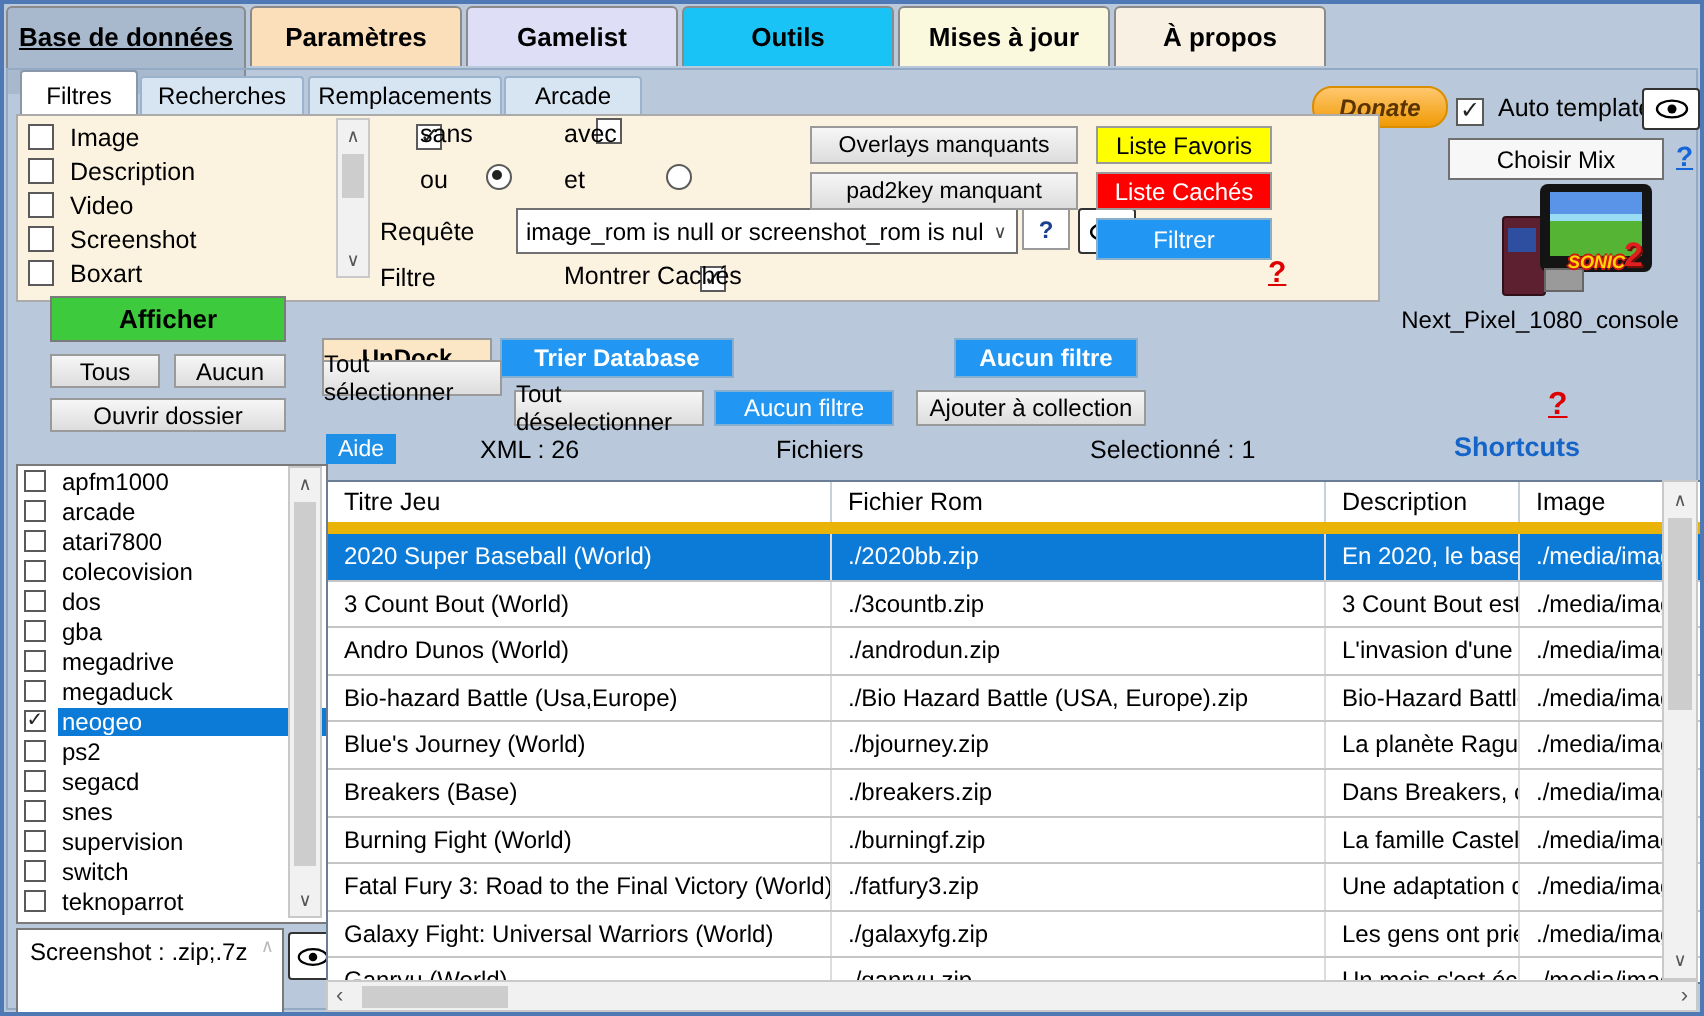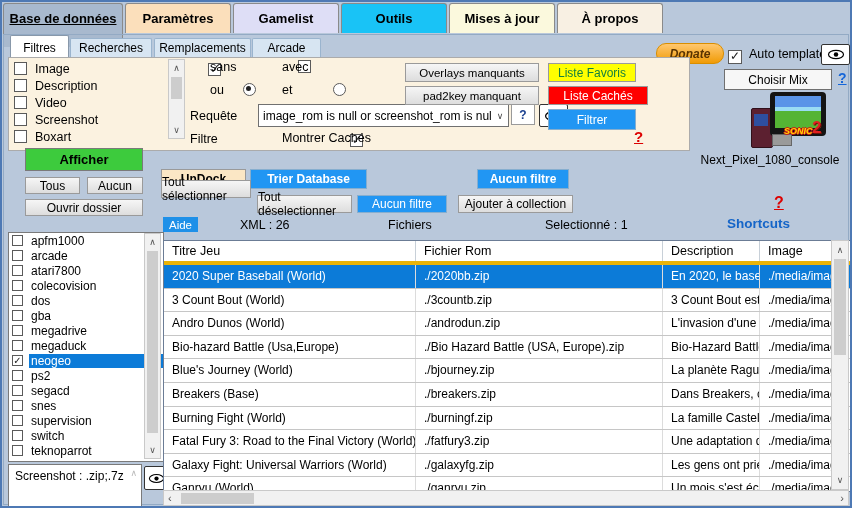--- a/index.html
+++ b/index.html
@@ -36,21 +36,21 @@
   .sb .thumb{position:absolute;background:#CDCDCD;}
   
   .listbox{position:absolute;background:#fff;border:1px solid #7a7a7a;overflow:hidden;}
   .sys-row{height:15px;display:flex;align-items:center;padding-left:3px;font-size:12px;white-space:nowrap;}
   .sys-label{margin-left:6px;padding:0 2px;}
   .sys-label.sel{background:#0C7BD8;color:#fff;flex:1;}
   .field-row{height:17px;display:flex;align-items:center;font-size:12.5px;}
   .field-row .cb{margin-right:8px;}
   
   .table{position:absolute;left:161px;top:238px;width:686px;height:250px;background:#fff;border:1px solid #6B7C95;overflow:hidden;}
-  .thead{display:grid;grid-template-columns:252px 247px 97px 72px;height:20px;border-bottom:4px solid #eab308;}
+  .thead{display:grid;grid-template-columns:252px 247px 97px 72px;height:20px;border-bottom:6px solid #eab308;}
   .thead .hcell{font-size:12.5px;line-height:20px;padding-left:8px;border-right:1px solid #C8D0D8;overflow:hidden;white-space:nowrap;}
   .trow{display:grid;grid-template-columns:252px 247px 97px 72px;height:22.6px;border-bottom:1px solid #C6C6C6;}
   .trow .tcell{font-size:12px;line-height:22px;padding-left:8px;border-right:1px solid #DCDCDC;overflow:hidden;white-space:nowrap;}
   .trow.selected{background:#0C7BD8;color:#fff;}
   .eye-btn{position:absolute;background:#fff;border:1px solid #333;border-radius:2px;display:flex;align-items:center;justify-content:center;}
   .qmark{position:absolute;font-weight:bold;}
   .donate{position:absolute;left:654px;top:41px;width:66px;height:19px;border-radius:10px;
           background:linear-gradient(#FFC76E,#F09B06);border:1px solid #D98E00;color:#5A3400;
           font-weight:bold;font-style:italic;font-size:12px;display:flex;align-items:center;justify-content:center;}
   .statustxt{position:absolute;font-size:12.5px;white-space:nowrap;}
@@ -152,22 +152,22 @@
         <circle cx="12" cy="7" r="3" fill="#000"></circle>
       </svg>
   </div>
 
   <span class="lbl" style="left:188px;top:130px;">Filtre</span>
   <span class="cb checked abs" style="left:260px;top:128px;">✓</span>
   <span class="lbl" style="left:280px;top:129px;">Montrer Cachés</span>
 
   <div class="btn" style="left:403px;top:61px;width:134px;height:19px;font-size:11.5px;">Overlays manquants</div>
   <div class="btn" style="left:403px;top:84px;width:134px;height:19px;font-size:11.5px;">pad2key manquant</div>
-  <div class="btn" style="left:546px;top:61px;width:88px;height:19px;background:#FFFF00;color:#15803d;">Liste Favoris</div>
-  <div class="btn" style="left:546px;top:84px;width:100px;height:19px;background:#FF0000;color:#fff;">Liste Cachés</div>
+  <div class="btn" style="left:546px;top:61px;width:88px;height:19px;background:#FFFF00;color:#000000;">Liste Favoris</div>
+  <div class="btn" style="left:546px;top:84px;width:88px;height:19px;background:#FF0000;color:#fff;">Liste Cachés</div>
   <div class="btn btn-blue" style="left:546px;top:107px;width:88px;height:21px;">Filtrer</div>
   <span class="qmark" style="left:632px;top:126px;font-size:15px;color:#DD0000;text-decoration:underline;">?</span>
 
   
   <div class="btn" style="left:722px;top:67px;width:108px;height:21px;background:#F7F7F7;border-color:#707070;">Choisir Mix</div>
   <span class="qmark" style="left:836px;top:68px;font-size:14px;color:#1565D8;text-decoration:underline;">?</span>
 
   <div class="thumb">
     <div class="box"></div>
     <div class="box-stripe"></div>

